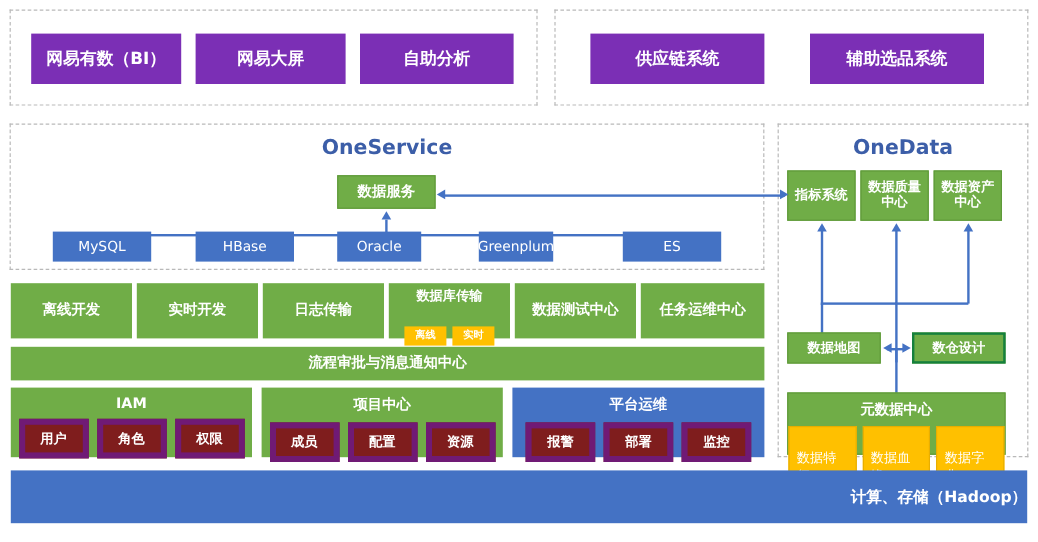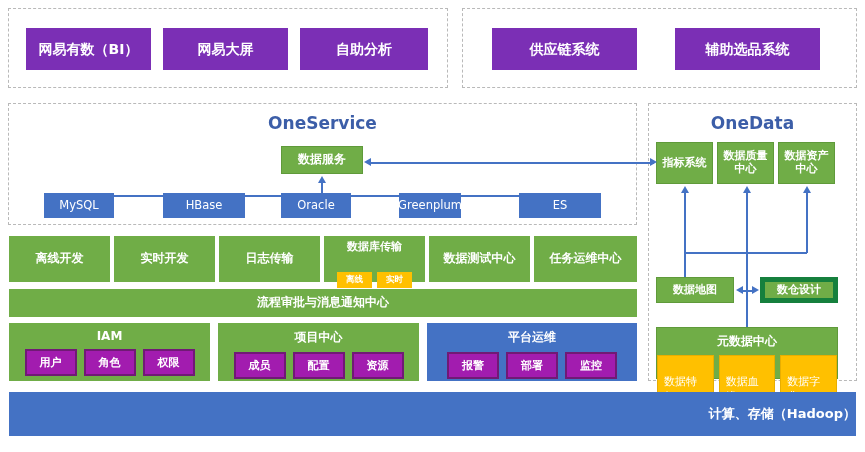--- a/index.html
+++ b/index.html
@@ -47,22 +47,22 @@
     flex-direction: column;
     align-items: center;
     color: #fff;
   }
   .panel .panel-title {
     font-size: 12px; font-weight: bold;
     margin-top: 6px; margin-bottom: 6px;
   }
   .panel .chips { display: flex; gap: 7px; }
   .panel .chip {
-    background: #a21caf; color: #fff; font-size: 11px; font-weight: bold;
-    padding: 4px 13px; border: 2px solid #701a75;
+    background: #7f1d1d; color: #fff; font-size: 11px; font-weight: bold;
+    padding: 4px 13px; border: 5px solid #701a75;
   }
 
   .subbox {
     position: absolute;
     display: flex; flex-direction: column; align-items: center;
     background: #70AD47; color: #fff;
   }
   .subbox .sb-title { font-size: 11px; font-weight: bold; margin: 3px 0 18px; }
   .subbox .sb-chips { display: flex; gap: 5px; }
   .subbox .sb-chip {
@@ -137,21 +137,21 @@
   <div class="arrow arrow-up" style="left:318px; top:176px;"></div>
 
   <div class="line hline" style="left:84px; top:195px; width:477px;"></div>
 
   <div class="line vline" style="left:84px; top:195px; height:9px;"></div>
   <div class="line vline" style="left:203px; top:195px; height:9px;"></div>
   <div class="line vline" style="left:321px; top:195px; height:9px;"></div>
   <div class="line vline" style="left:440px; top:195px; height:9px;"></div>
   <div class="line vline" style="left:560px; top:195px; height:9px;"></div>
 
-  <div class="box blue" style="left:44px; top:193px; width:70px; height:25px;">
+  <div class="box blue" style="left:44px; top:193px; width:82px; height:25px;">
     <span>MySQL</span>
   </div>
   <div class="box blue" style="left:163px; top:193px; width:82px; height:25px;">
     <span>HBase</span>
   </div>
   <div class="box blue" style="left:281px; top:193px; width:70px; height:25px;">
     <span>Oracle</span>
   </div>
   <div class="box blue" style="left:399px; top:193px; width:62px; height:25px;">
     <span>Greenplum</span>
@@ -186,21 +186,21 @@
   <div class="arrow arrow-up" style="left:743px; top:186px;"></div>
   <div class="line vline" style="left:746px; top:192px; height:110px;"></div>
 
   <div class="arrow arrow-up" style="left:803px; top:186px;"></div>
   <div class="line vline" style="left:806px; top:192px; height:61px;"></div>
   <div class="line hline" style="left:746px; top:252px; width:61px;"></div>
 
   <div class="box greenlight" style="left:656px; top:277px; width:78px; height:26px; border:1px solid #5f9a3a;">
     <span>数据地图</span>
   </div>
-  <div class="box greenlight" style="left:760px; top:277px; width:78px; height:26px; border:5px solid #15803d;">
+  <div class="box greenlight" style="left:760px; top:277px; width:78px; height:26px; border:2px solid #15803d;">
     <span>数仓设计</span>
   </div>
 
   <div class="line hline" style="left:739px; top:290px; width:16px;"></div>
   <div class="arrow arrow-left" style="left:736px; top:286px;"></div>
   <div class="arrow arrow-right" style="left:752px; top:286px;"></div>
 
   <div class="line vline" style="left:746px; top:290px; height:38px;"></div>
 
   <div class="meta" style="left:656px; top:327px; width:182px; height:52px;">

